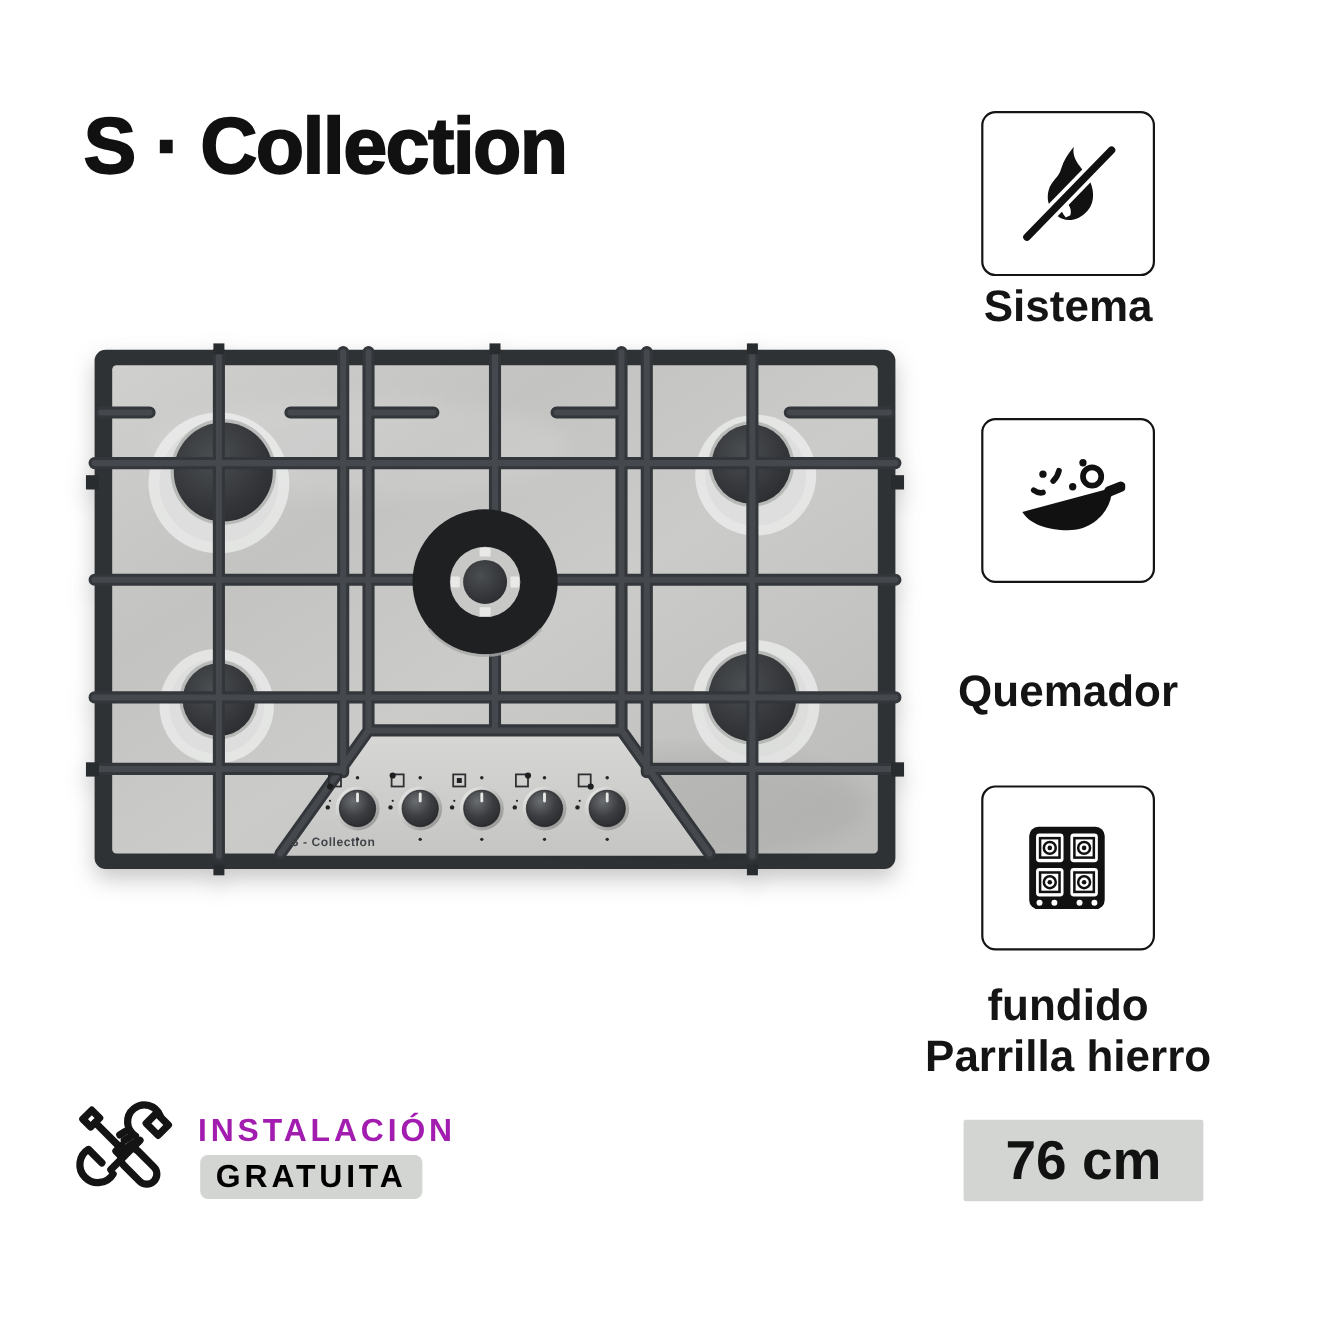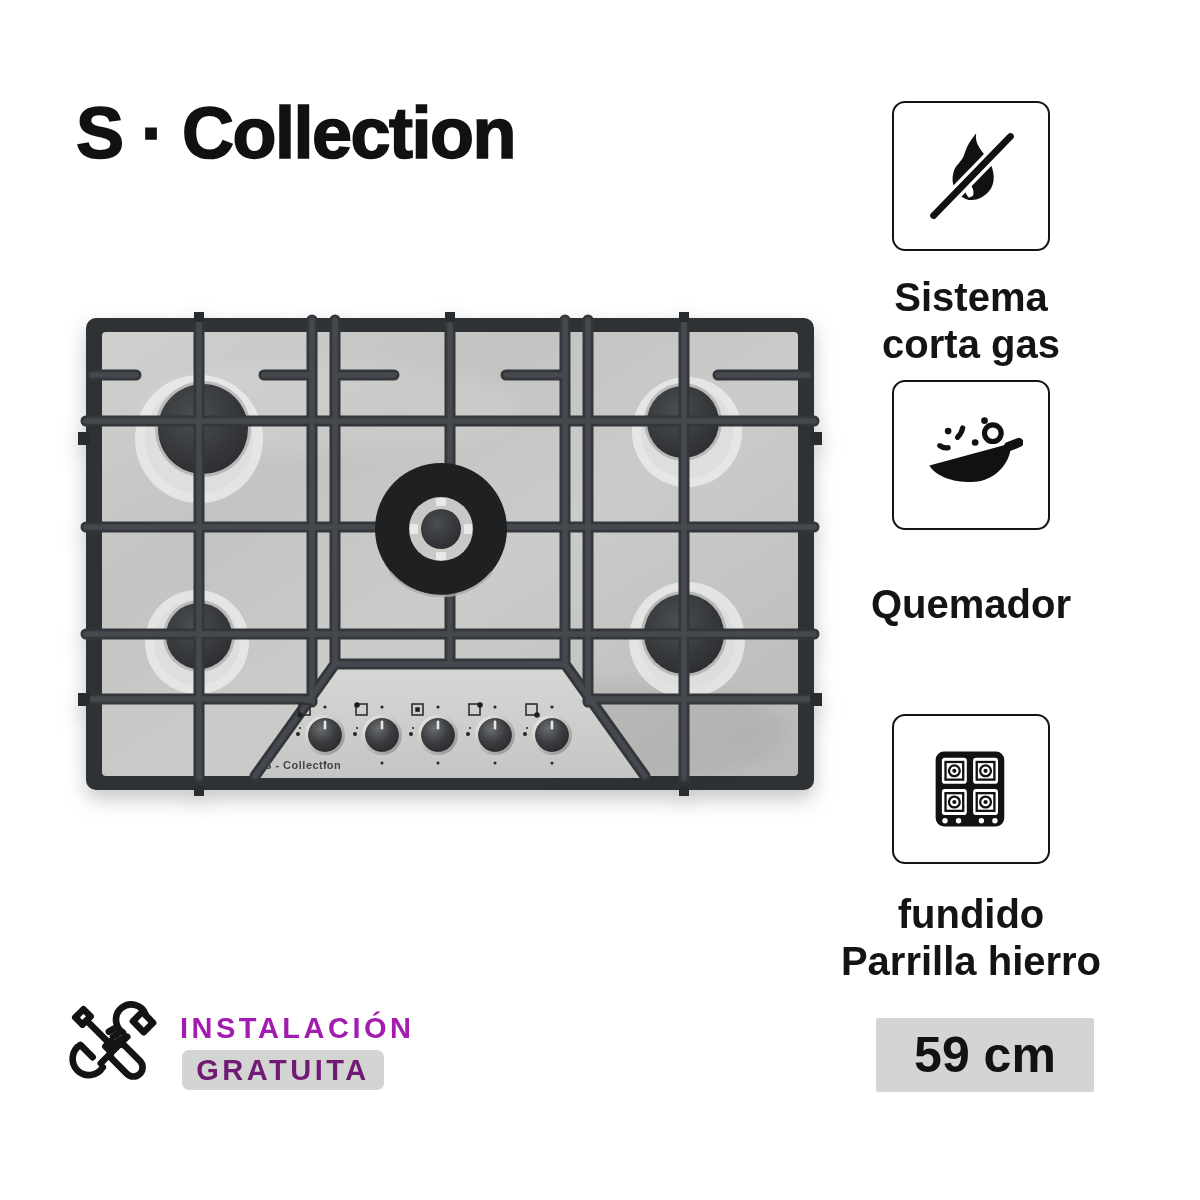--- a/index.html
+++ b/index.html
@@ -19,36 +19,36 @@
   .feature-box{
     position:absolute;left:892px;width:158px;height:150px;background:#fff;
     border:2.5px solid #141414;border-radius:13px;
     display:flex;align-items:center;justify-content:center;box-sizing:border-box;
   }
   .fb1{top:101px}.fb2{top:380px}.fb3{top:714px}
   .feature-label{
     position:absolute;left:830px;width:282px;text-align:center;
     font-size:40px;line-height:47px;font-weight:700;color:#141414;
   }
-  .fl1{top:274px}.fl2{top:581px}.fl3{top:891px}
+  .fl1{top:256px}.fl2{top:606px}.fl3{top:891px}
   .size-badge{
     position:absolute;left:876px;top:1018px;width:218px;height:74px;
     display:flex;align-items:center;justify-content:center;
     font-size:50px;font-weight:700;color:#121212;border-radius:2px;
   }
   
   .install-icon{position:absolute;left:58px;top:994px;width:112px;height:112px;}
   .install-line1{
     position:absolute;left:180px;top:1012px;font-size:29px;font-weight:700;
     letter-spacing:3.5px;color:#a21caf;white-space:nowrap;
   }
   .install-line2{
     position:absolute;left:182px;top:1050px;width:202px;height:40px;border-radius:7px;
     display:flex;align-items:center;justify-content:center;
-    font-size:29px;font-weight:700;letter-spacing:3.5px;color:#701a75;
+    font-size:29px;font-weight:700;letter-spacing:3.5px;color:#000000;
   }
 </style>
 </head>
 <body>
 
 <div id="canvas">
 
   <div class="logo">S · Collection</div>
 
   <svg class="cooktop" viewBox="0 0 744 484" aria-hidden="true">
@@ -199,21 +199,20 @@
     <svg width="104" height="104" viewBox="0 0 100 100">
       <path d="M55 9 C53 20 61 26 67 35 C73 45 74 57 67 65 C61 72 52 75 45 72
                C36 68 30 58 33 47 C35 39 42 36 44 28 C46 21 50 15 55 9 Z" fill="#111"></path>
       <path d="M48 71 C43 65 42 59 46 53 C49 59 54 62 52 69 Z" fill="#fff"></path>
       <line x1="16" y1="86" x2="86" y2="14" stroke="#fff" stroke-width="13" stroke-linecap="round"></line>
       <line x1="14" y1="88" x2="88" y2="12" stroke="#111" stroke-width="6.5" stroke-linecap="round"></line>
     </svg>
   </div>
   <div class="feature-label fl1">
     <div>Sistema</div>
-    <div>corta gas</div>
   </div>
 
   <div class="feature-box fb2">
     <svg width="104" height="104" viewBox="0 0 100 100">
       <path d="M10 60 L88 39 C90 53 76 76 50 76 C31 76 16 70 10 60 Z" fill="#111"></path>
       <line x1="86" y1="42" x2="96" y2="38" stroke="#111" stroke-width="9" stroke-linecap="round"></line>
       <circle cx="28" cy="27" r="3.2" fill="#111"></circle>
       <circle cx="63" cy="17" r="3.2" fill="#111"></circle>
       <circle cx="54" cy="38" r="3.2" fill="#111"></circle>
       <circle cx="71" cy="29" r="8" fill="none" stroke="#111" stroke-width="5"></circle>
@@ -256,21 +255,21 @@
         <circle cx="60" cy="80.5" r="2.6"></circle>
           <circle cx="73" cy="80.5" r="2.6"></circle>
       </g>
     </svg>
   </div>
   <div class="feature-label fl3">
     <div>fundido</div>
     <div>Parrilla hierro</div>
   </div>
 
-  <div class="size-badge" id="sizeBadge" style="background: rgb(210, 213, 209);">59 cm</div>
+  <div class="size-badge" id="sizeBadge" style="background: rgb(210, 213, 209);">76 cm</div>
 
   <svg class="install-icon" viewBox="0 0 110 110">
     <g fill="none" stroke="#141414" stroke-width="6.5" stroke-linecap="round" stroke-linejoin="round">
 
       <path d="M17 23 L25 15 L32 22 L24 30 Z"></path>
       <line x1="28" y1="26" x2="50" y2="48"></line>
       <rect x="-9" y="-19" width="18" height="38" rx="9" transform="translate(67,65) rotate(-45)"></rect>
       <rect x="48" y="48" width="7" height="7" transform="rotate(45 51.5 51.5)"></rect>
 
       <path d="M44 72 A16 16 0 1 1 22 50 L34 62"></path>

